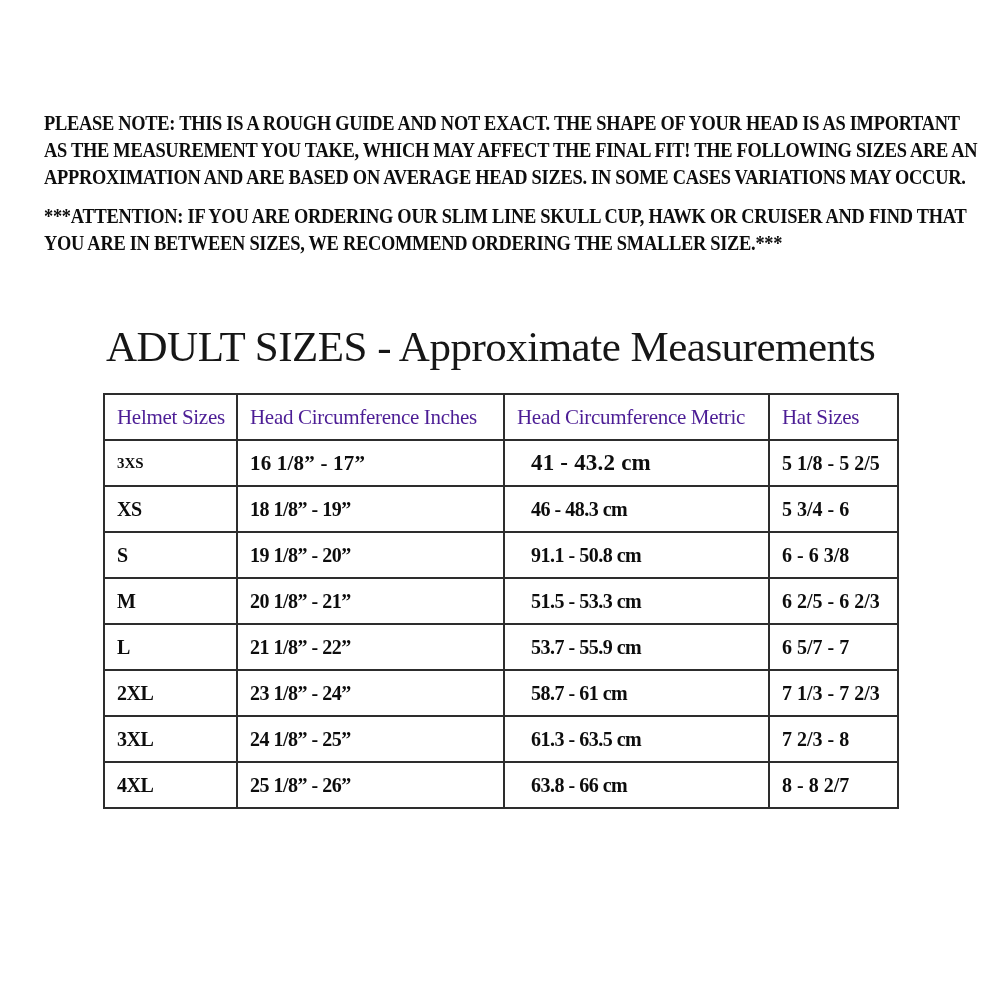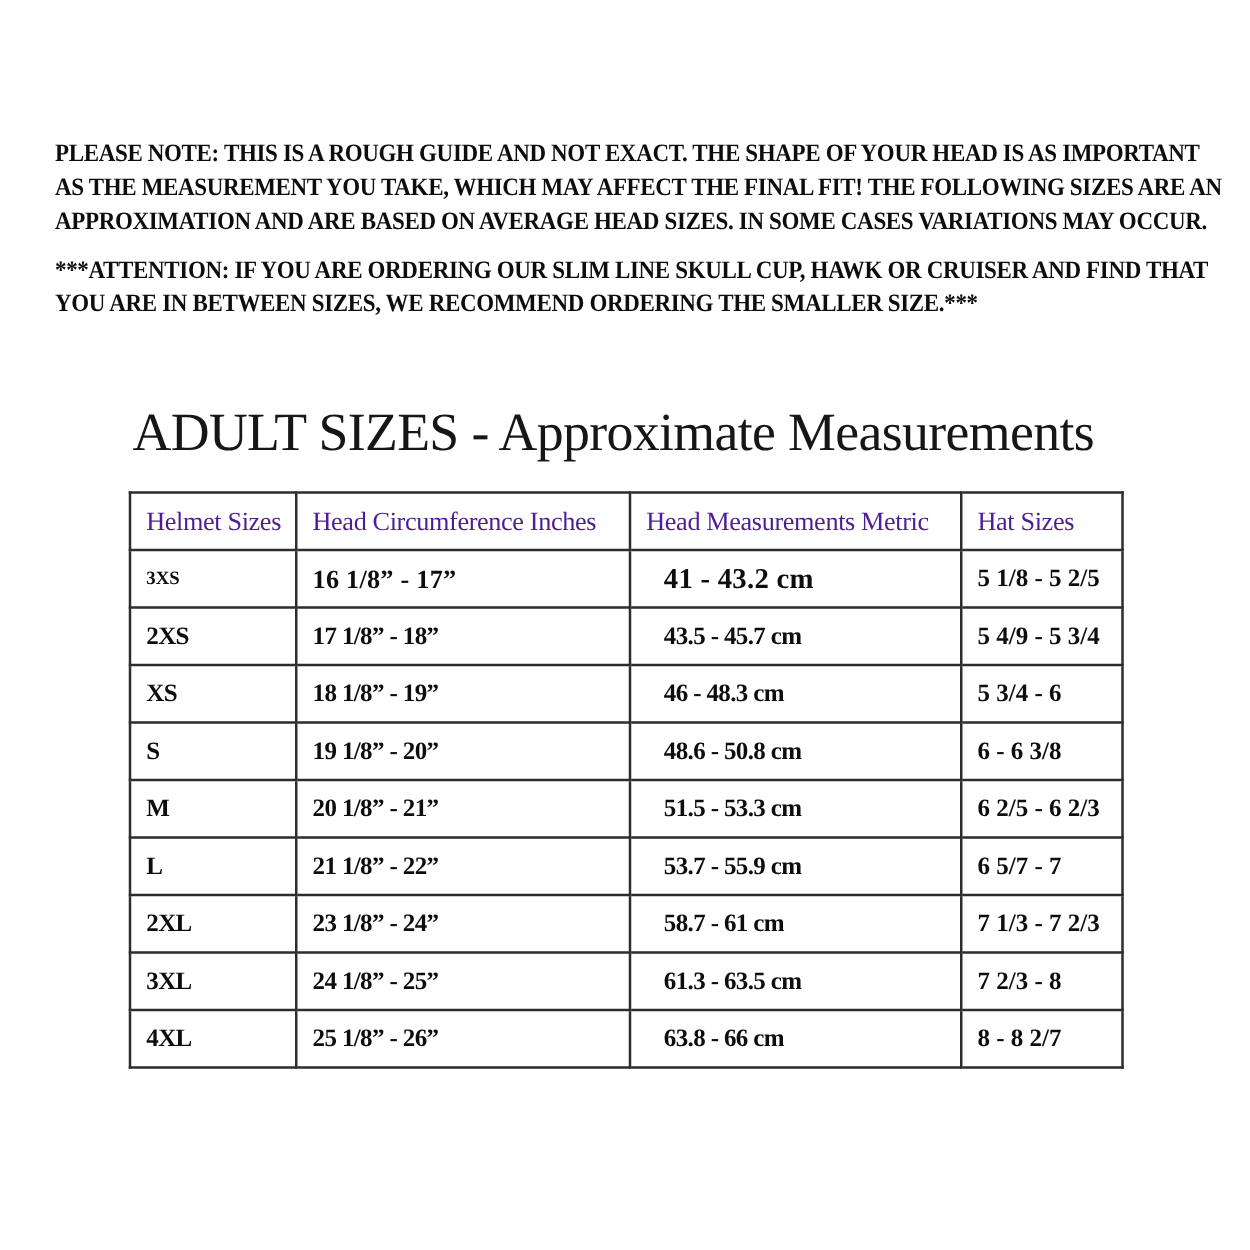--- a/index.html
+++ b/index.html
@@ -112,47 +112,41 @@
     <colgroup>
       <col class="c0">
       <col class="c1">
       <col class="c2">
       <col class="c3">
     </colgroup>
     <thead>
       <tr>
         <th class="col0">Helmet Sizes</th>
         <th class="col1">Head Circumference Inches</th>
-        <th class="col2">Head Measurements Metric</th>
+        <th class="col2">Head Circumference Metric</th>
         <th class="col3">Hat Sizes</th>
       </tr>
     </thead>
     <tbody id="size-table-body">
         <tr>
           <td class="col0">3XS</td>
           <td class="col1">16 1/8” - 17”</td>
           <td class="col2">41 - 43.2 cm</td>
           <td class="col3">5 1/8 - 5 2/5</td>
         </tr>
         <tr>
-          <td class="col0">2XS</td>
-          <td class="col1">17 1/8” - 18”</td>
-          <td class="col2">43.5 - 45.7 cm</td>
-          <td class="col3">5 4/9 - 5 3/4</td>
-        </tr>
-        <tr>
           <td class="col0">XS</td>
           <td class="col1">18 1/8” - 19”</td>
           <td class="col2">46 - 48.3 cm</td>
           <td class="col3">5 3/4 - 6</td>
         </tr>
         <tr>
           <td class="col0">S</td>
           <td class="col1">19 1/8” - 20”</td>
-          <td class="col2">48.6 - 50.8 cm</td>
+          <td class="col2">91.1 - 50.8 cm</td>
           <td class="col3">6 - 6 3/8</td>
         </tr>
         <tr>
           <td class="col0">M</td>
           <td class="col1">20 1/8” - 21”</td>
           <td class="col2">51.5 - 53.3 cm</td>
           <td class="col3">6 2/5 - 6 2/3</td>
         </tr>
         <tr>
           <td class="col0">L</td>

